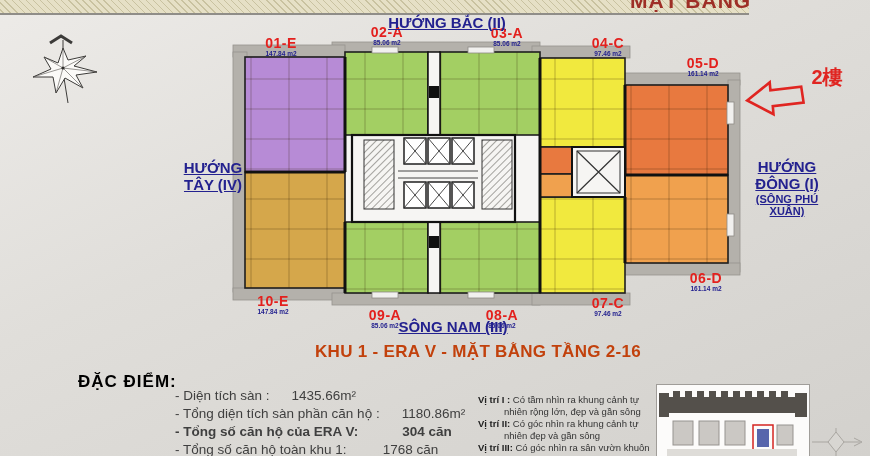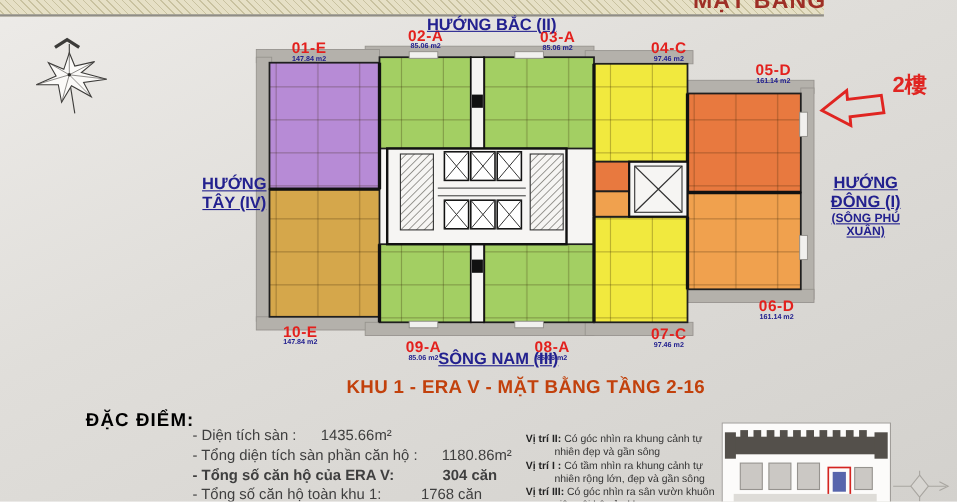--- a/index.html
+++ b/index.html
@@ -256,22 +256,22 @@
   </div>
   <div class="row">
     <span>- Tổng số căn hộ của ERA V:</span><span class="val">304 căn</span>
   </div>
   <div class="row">
     <span>- Tổng số căn hộ toàn khu 1:</span><span class="val">1768 căn</span>
   </div>
 </div>
 
 <div id="viewpoints" class="abs">
+  <div class="vp"><b>Vị trí I :</b> <span>Có tầm nhìn ra khung cảnh tự nhiên rộng lớn, đẹp và gần sông</span></div>
   <div class="vp"><b>Vị trí II:</b> <span>Có góc nhìn ra khung cảnh tự nhiên đẹp và gần sông</span></div>
-  <div class="vp"><b>Vị trí I :</b> <span>Có tầm nhìn ra khung cảnh tự nhiên rộng lớn, đẹp và gần sông</span></div>
   <div class="vp"><b>Vị trí III:</b> <span>Có góc nhìn ra sân vườn khuôn viên nội bộ của khu</span></div>
 </div>
 
 <div id="sitemap" class="abs">
   <svg width="152" height="72" viewBox="0 0 152 72">
     <g fill="#54504b">
       <rect x="16" y="6" width="7" height="8"></rect>
         <rect x="28" y="6" width="7" height="8"></rect>
         <rect x="40" y="6" width="7" height="8"></rect>
       <rect x="52" y="6" width="7" height="8"></rect>

